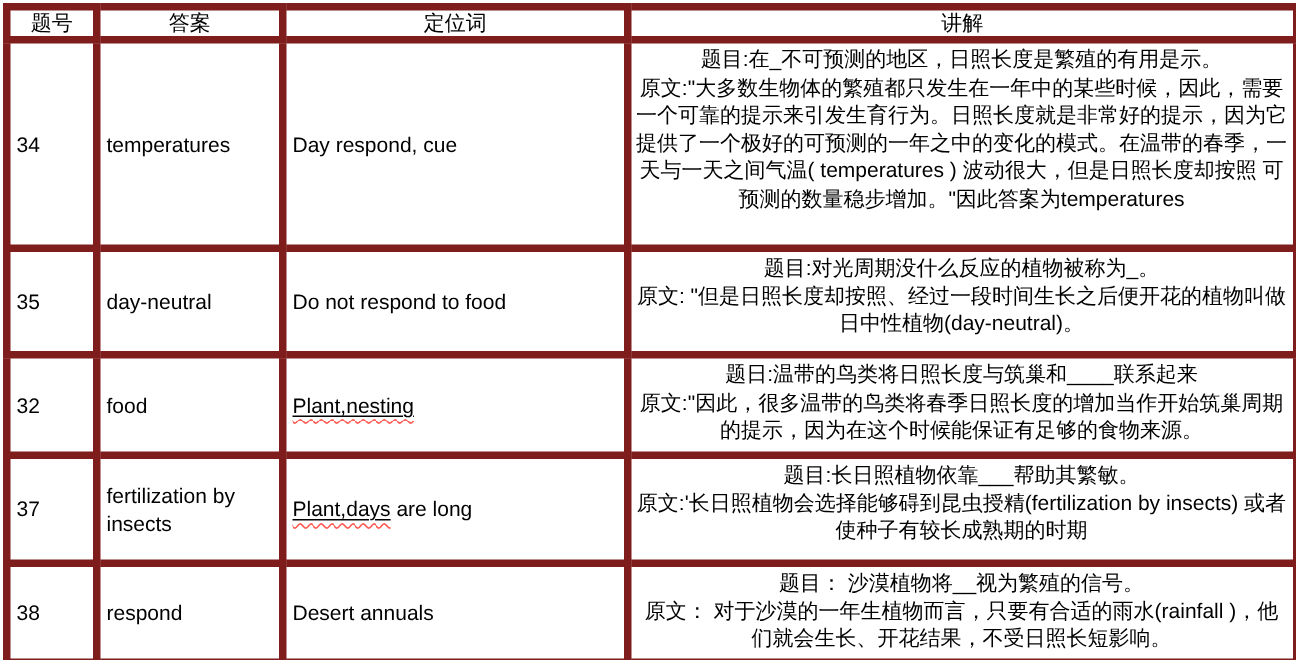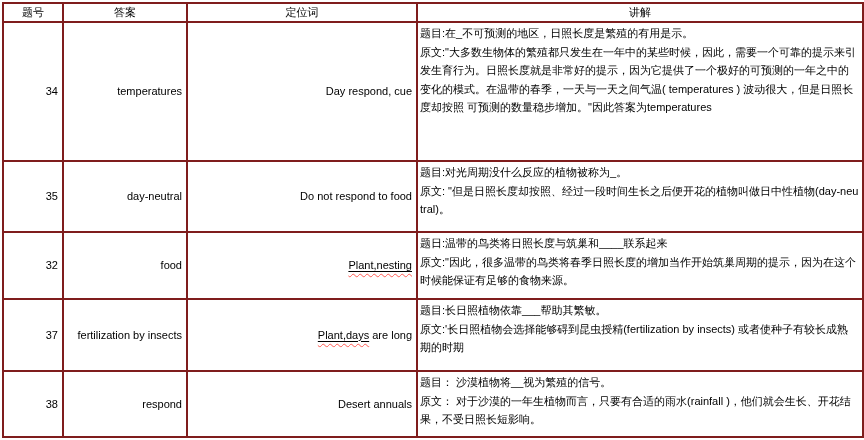--- a/index.html
+++ b/index.html
@@ -12,45 +12,45 @@
   }
   table.answer-table {
     border-collapse: collapse;
     table-layout: fixed;
     margin: 2px 0 0 2px;
     width: 860px;
     border: 2px solid #000;
   }
   .answer-table th,
   .answer-table td {
-    border: 2px solid #7f1d1d;
+    border: 5px solid #7f1d1d;
     font-weight: normal;
-    font-size: 11px;
+    font-size: 14px;
     padding: 0;
     overflow: hidden;
   }
   .answer-table col.c-num     { width: 60px;  }
   .answer-table col.c-answer  { width: 124px; }
   .answer-table col.c-locate  { width: 230px; }
   .answer-table col.c-explain { width: 446px; }
 
   .answer-table th {
     height: 19px;
     text-align: center;
     vertical-align: middle;
     line-height: 17px;
   }
   td.cell-center {
-    text-align: right;
+    text-align: left;
     vertical-align: middle;
     line-height: 19px;
     padding: 0 4px;
   }
   td.cell-explain {
-    text-align: left;
+    text-align: center;
     vertical-align: top;
     line-height: 18.5px;
     padding: 1px 3px 1px 2px;
     white-space: pre-wrap;
     word-break: break-all;
   }
   tr.r-34 { height: 139px; }
   tr.r-35 { height: 71px; }
   tr.r-36 { height: 67px; }
   tr.r-37 { height: 72px; }

